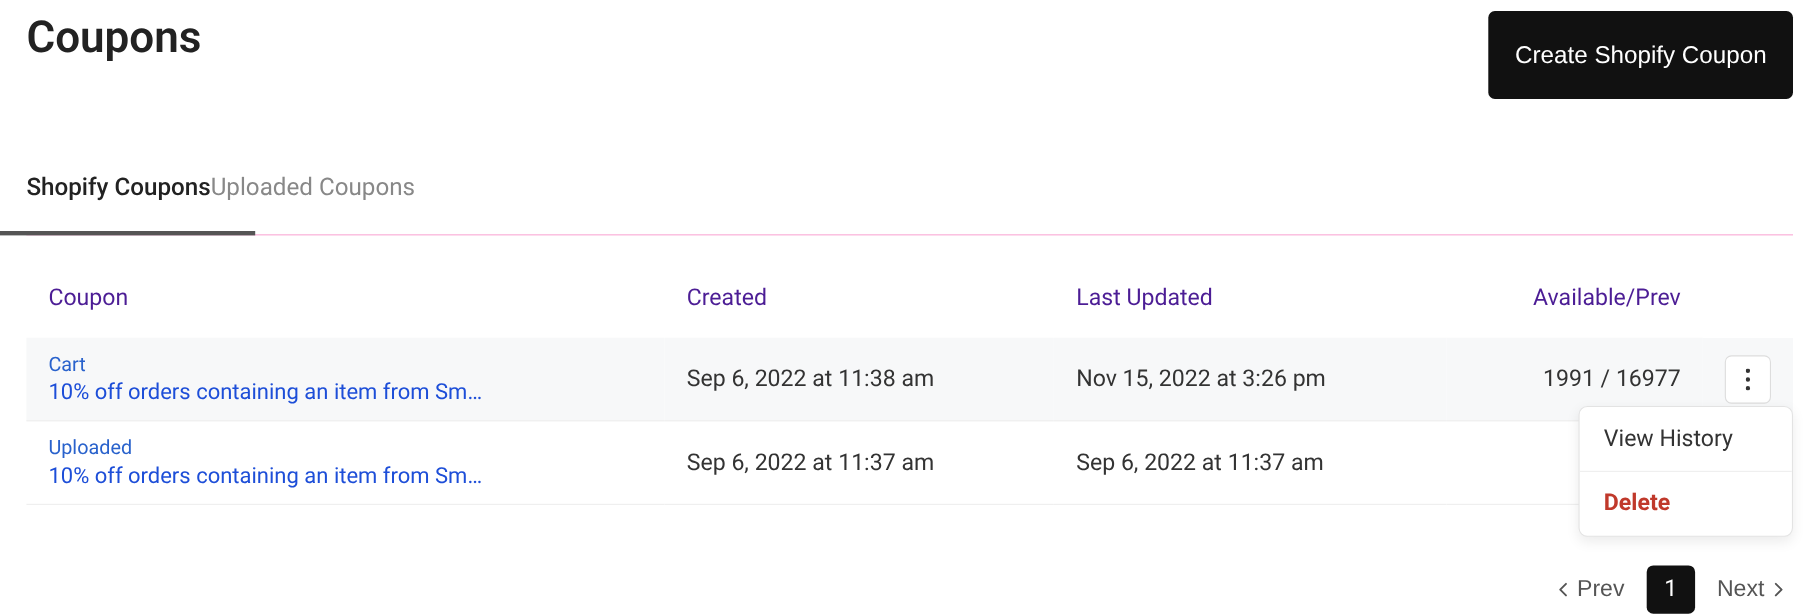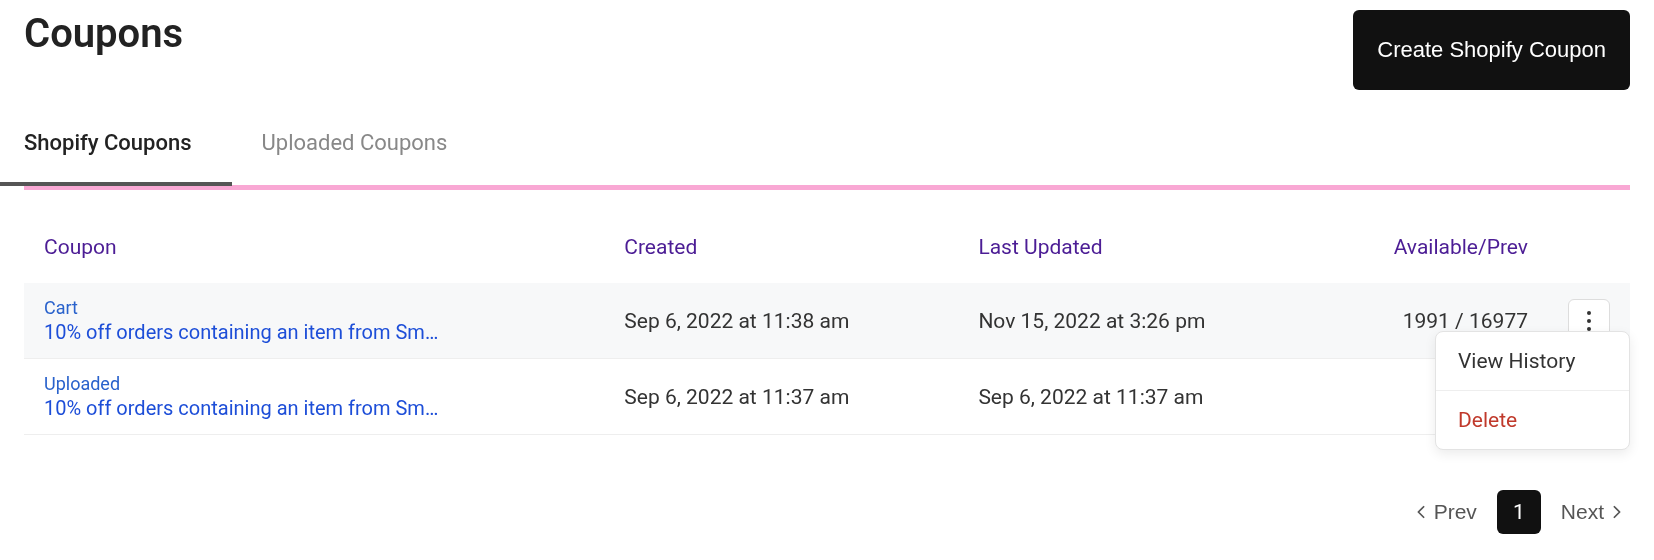--- a/index.html
+++ b/index.html
@@ -29,22 +29,22 @@
     color: #fff;
     border: none;
     border-radius: 6px;
     padding: 27px 24px;
     font-size: 22px;
     font-weight: 500;
     cursor: pointer;
   }
   .tabs {
     display: flex;
-    border-bottom: 5px solid #f9a8d4;
-    gap: 70px;
+    border-bottom: 1px solid #f9a8d4;
+    margin-top: 28px;
   }
   .tab {
     padding: 0 0 30px 0;
     font-size: 22px;
     color: #888;
     cursor: pointer;
     position: relative;
   }
   .tab.active {
     color: #222;
@@ -122,38 +122,38 @@
     align-items: center;
     justify-content: center;
     cursor: pointer;
   }
   .kebab-svg {
     width: 4px;
     height: 20px;
   }
   .dropdown {
     position: absolute;
-    top: 48px;
+    top: 62px;
     right: 0;
     background: #fff;
     border: 1px solid #e3e3e3;
     border-radius: 8px;
     box-shadow: 0 4px 12px rgba(0,0,0,0.08);
     min-width: 195px;
     z-index: 10;
     overflow: hidden;
   }
   .dropdown-item {
     padding: 17px 22px;
     font-size: 21px;
     cursor: pointer;
     text-align: left;
     border-bottom: 1px solid #eee;
   }
-  .dropdown-item:last-child { border-bottom: none; }
+  .dropdown-item:last-child { border-bottom: none; font-weight: bold; }
   .dropdown-item.danger {
     color: #c0392b;
   }
   .pagination {
     display: flex;
     justify-content: flex-end;
     align-items: center;
     gap: 14px;
     padding-top: 55px;
   }

